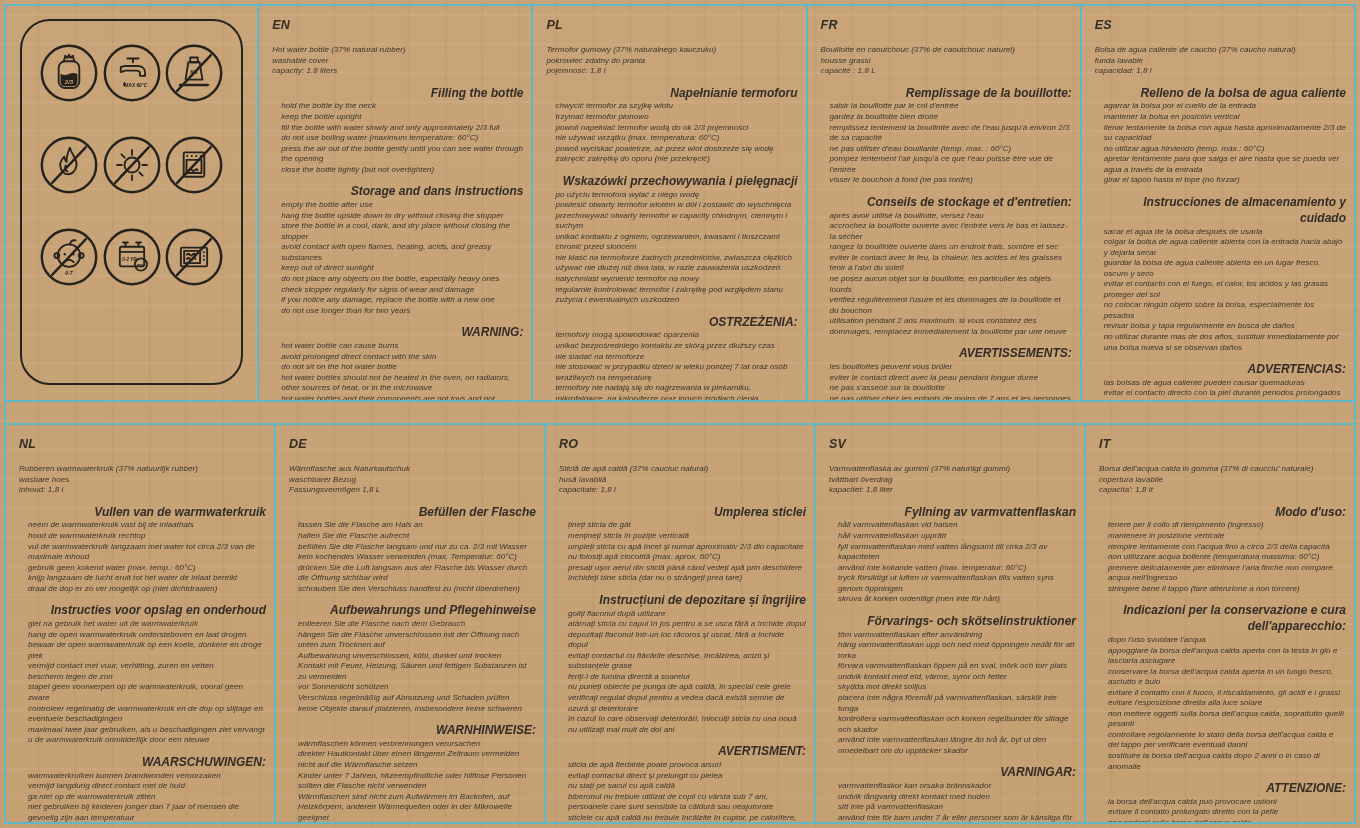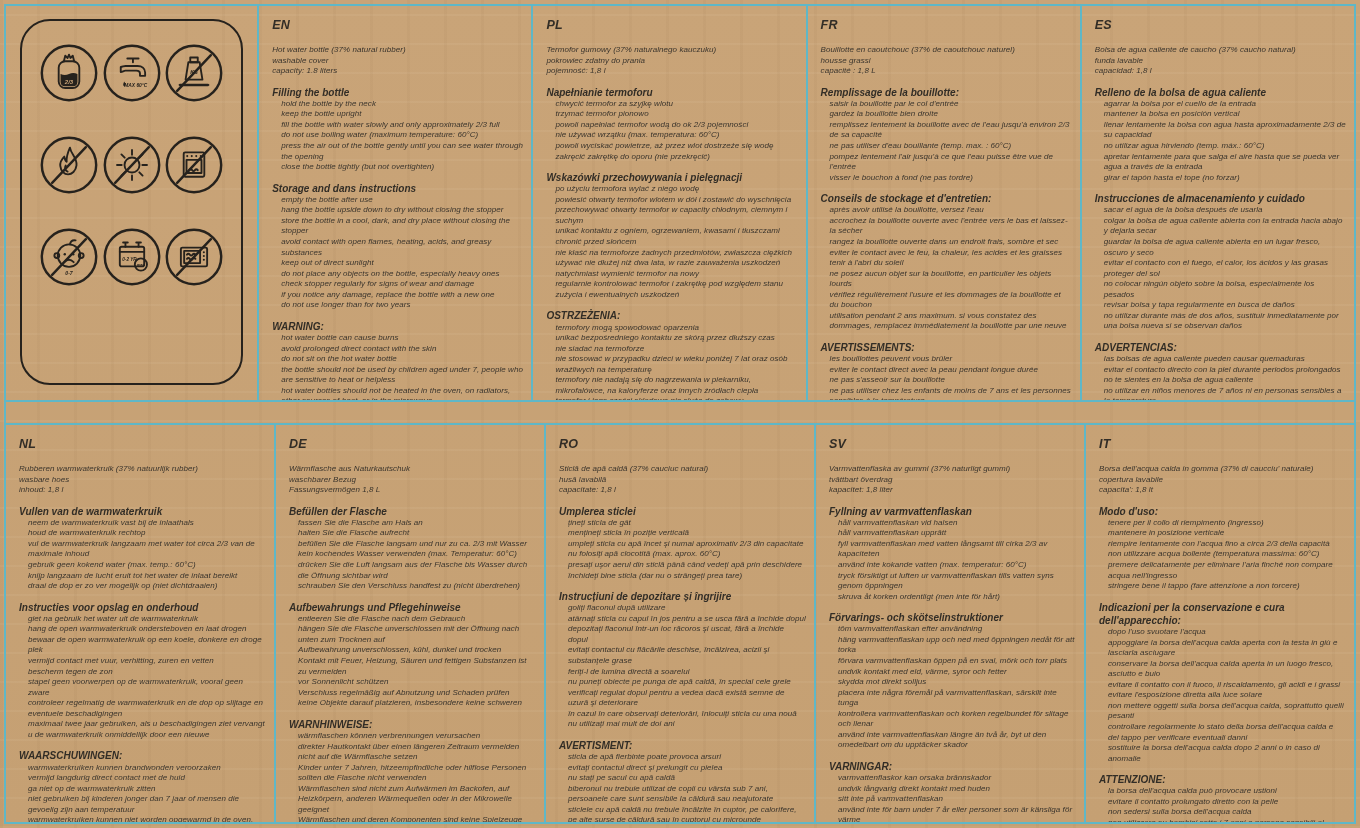--- a/index.html
+++ b/index.html
@@ -32,21 +32,21 @@
     overflow:hidden;
   }
   .panel:first-child{border-left:none;}
   .lang-code{
     font-size:12.5px;font-weight:bold;color:#322d26;
     letter-spacing:.2px;margin:3px 0 13px 0;
   }
   .line{font-size:8px;line-height:1.32;letter-spacing:.05px;}
   .intro-block{margin:0 0 9px 0;}
   .block{margin:0 0 9px 0;}
-  .heading{font-size:10px;font-weight:bold;color:#322d26;line-height:1.32;}
+  .heading{font-size:12px;font-weight:bold;color:#322d26;line-height:1.32;text-align:right;}
   .instr-line{padding-left:9px;}
 
   
   .icon-panel{padding:0;}
   .icon-box{
     margin:13px 14px;height:366px;box-sizing:border-box;
     border:2.5px solid #26221d;border-radius:30px;
     display:grid;grid-template-columns:repeat(3,1fr);
     align-content:start;justify-items:center;
     padding:22px 16px 0 16px;row-gap:32px;
@@ -192,21 +192,20 @@
             <div class="line instr-line">do not place any objects on the bottle, especially heavy ones</div>
             <div class="line instr-line">check stopper regularly for signs of wear and damage</div>
             <div class="line instr-line">if you notice any damage, replace the bottle with a new one</div>
             <div class="line instr-line">do not use longer than for two years</div>
           </div>
           <div class="block">
             <div class="heading">WARNING:</div>
             <div class="line instr-line">hot water bottle can cause burns</div>
             <div class="line instr-line">avoid prolonged direct contact with the skin</div>
             <div class="line instr-line">do not sit on the hot water bottle</div>
-            <div class="line instr-line">the bottle should not be used by children aged under 7, people who are sensitive to heat or helpless</div>
             <div class="line instr-line">hot water bottles should not be heated in the oven, on radiators, other sources of heat, or in the microwave</div>
             <div class="line instr-line">hot water bottles and their components are not toys and not suitable for children</div>
           </div>
         </div>
         <div class="panel lang-panel">
           <div class="lang-code">PL</div>
           <div class="intro-block">
             <div class="line intro-line">Termofor gumowy (37% naturalnego kauczuku)</div>
             <div class="line intro-line">pokrowiec zdatny do prania</div>
             <div class="line intro-line">pojemność: 1,8 l</div>
@@ -446,21 +445,21 @@
             <div class="line instr-line">skruva åt korken ordentligt (men inte för hårt)</div>
           </div>
           <div class="block">
             <div class="heading">Förvarings- och skötselinstruktioner</div>
             <div class="line instr-line">töm varmvattenflaskan efter användning</div>
             <div class="line instr-line">häng varmvattenflaskan upp och ned med öppningen nedåt för att torka</div>
             <div class="line instr-line">förvara varmvattenflaskan öppen på en sval, mörk och torr plats</div>
             <div class="line instr-line">undvik kontakt med eld, värme, syror och fetter</div>
             <div class="line instr-line">skydda mot direkt solljus</div>
             <div class="line instr-line">placera inte några föremål på varmvattenflaskan, särskilt inte tunga</div>
-            <div class="line instr-line">kontrollera varmvattenflaskan och korken regelbundet för slitage och llenar</div>
+            <div class="line instr-line">kontrollera varmvattenflaskan och korken regelbundet för slitage och skador</div>
             <div class="line instr-line">använd inte varmvattenflaskan längre än två år, byt ut den omedelbart om du upptäcker skador</div>
           </div>
           <div class="block">
             <div class="heading">VARNINGAR:</div>
             <div class="line instr-line">varmvattenflaskor kan orsaka brännskador</div>
             <div class="line instr-line">undvik långvarig direkt kontakt med huden</div>
             <div class="line instr-line">sitt inte på varmvattenflaskan</div>
             <div class="line instr-line">använd inte för barn under 7 år eller personer som är känsliga för värme</div>
             <div class="line instr-line">varmvattenflaskor ska inte värmas i ugnen, mikrovågsugnen, på element eller andra värmekällor</div>
           </div>

